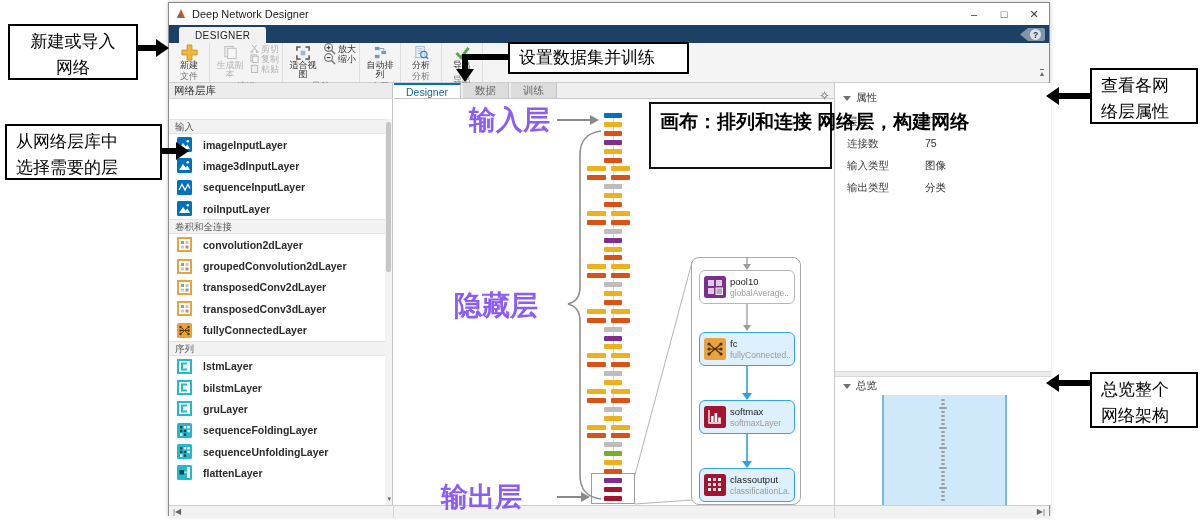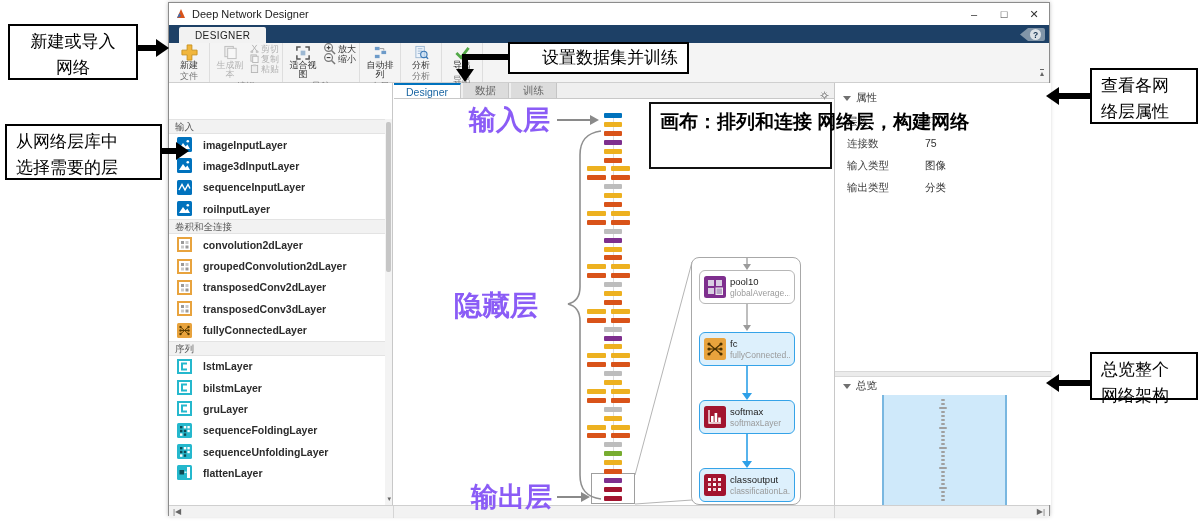--- a/index.html
+++ b/index.html
@@ -5,21 +5,21 @@
   * { margin:0; padding:0; box-sizing:border-box; }
   html,body { background:#fff; }
   body { font-family:"Liberation Sans","DejaVu Sans",sans-serif; }
   .root { position:relative; width:1200px; height:530px; background:#fff; overflow:hidden; }
   .abs { position:absolute; }
 
   
   .co { position:absolute; background:#fff; border:2px solid #000; color:#000;
         font-size:17px; font-weight:500; line-height:1.5; padding:3px 9px; z-index:40; }
   .co .ln { display:block; white-space:nowrap; }
-  .co.center { display:flex; align-items:center; justify-content:flex-end; }
+  .co.center { display:flex; align-items:center; justify-content:flex-start; }
 
   .barrow { position:absolute; height:6px; background:#000; z-index:40; }
   .barrow::after { content:""; position:absolute; right:-12px; top:-6px;
         border-left:13px solid #000; border-top:9px solid transparent; border-bottom:9px solid transparent; }
   .barrow-l { position:absolute; height:6px; background:#000; z-index:40; }
   .barrow-l::before { content:""; position:absolute; left:-12px; top:-6px;
         border-right:13px solid #000; border-top:9px solid transparent; border-bottom:9px solid transparent; }
   .ahead-down { position:absolute; width:0; height:0; z-index:40;
         border-left:9px solid transparent; border-right:9px solid transparent; border-top:13px solid #000; }
   .ashaft { position:absolute; background:#000; z-index:40; }
@@ -158,21 +158,21 @@
   <div class="ashaft" style="left:462px; top:54px; width:46px; height:6px;"></div>
   <div class="ashaft" style="left:462px; top:54px; width:6px; height:16px;"></div>
   <div class="ahead-down" style="left:456px; top:69px;"></div>
 
   <div class="co" style="left:1090px; top:68px; width:108px; height:56px;">
     <span class="ln">查看各网</span>
     <span class="ln">络层属性</span>
   </div>
   <div class="barrow-l" style="left:1058px; top:93px; width:32px;"></div>
 
-  <div class="co" style="left:1090px; top:352px; width:108px; height:48px;">
+  <div class="co" style="left:1090px; top:372px; width:108px; height:56px;">
     <span class="ln">总览整个</span>
     <span class="ln">网络架构</span>
   </div>
   <div class="barrow-l" style="left:1058px; top:380px; width:32px;"></div>
 
   <div class="win">
 
     <div class="titlebar">
       <span style="display:flex;">
         <svg width="12" height="12" viewBox="0 0 12 12">
@@ -322,20 +322,21 @@
               <span>导出</span>
               <span class="ddv">▼</span>
             </div>
           </div>
           <div class="tbg-label">导出</div>
         </div>
       </div>
     <span class="collapse-strip">▴</span>
 
     <div class="lpanel">
+      <div class="lp-head">网络层库</div>
       <div class="llist" id="layer-list">
           <div class="lsec">输入</div>
           <div class="litem">
             <span style="width: 15px; height: 15px; display: flex;">
               <svg width="15" height="15">
                 <rect x="0" y="0" width="15" height="15" rx="1.5" fill="#0072BD"></rect>
                 <circle cx="10.8" cy="4.2" r="1.3" fill="#fff"></circle>
                 <path d="M2 12 L6 6 L8.6 9.4 L10.4 7.4 L13 12 Z" fill="#fff"></path>
               </svg>
             </span>
@@ -596,21 +597,21 @@
 
         <svg class="abs" style="left:165px;top:28px;z-index:5" width="50" height="380">
           <path d="M 42 4 C 27 6 21 14 21 28 L 21 160 C 21 170 17 175 9 177 C 17 179 21 184 21 194 L 21 348 C 21 362 27 370 42 372" fill="none" stroke="#8f8f8f" stroke-width="1.6"></path>
         </svg>
 
         <div class="ann" style="left:75px; top:3px; font-size:27px;">输入层</div>
         <div class="garrow" style="left:163px; top:20px; width:34px;"></div>
 
         <div class="ann" style="left:60px; top:188px; font-size:28px;">隐藏层</div>
 
-        <div class="ann" style="left:47px; top:380px; font-size:27px;margin-left:30px;">输出层</div>
+        <div class="ann" style="left:47px; top:380px; font-size:27px;">输出层</div>
         <div class="garrow" style="left:163px; top:397px; width:25px;"></div>
 
         <div class="notebox">
           <span class="ln">画布：排列和连接</span>
           <span class="ln">网络层，构建网络</span>
         </div>
 
         <div class="inset">
           <svg class="abs" style="left:0;top:0;z-index:1" width="107" height="245">
             <line x1="55" y1="0" x2="55" y2="7" stroke="#9b9b9b" stroke-width="1.3"></line>

